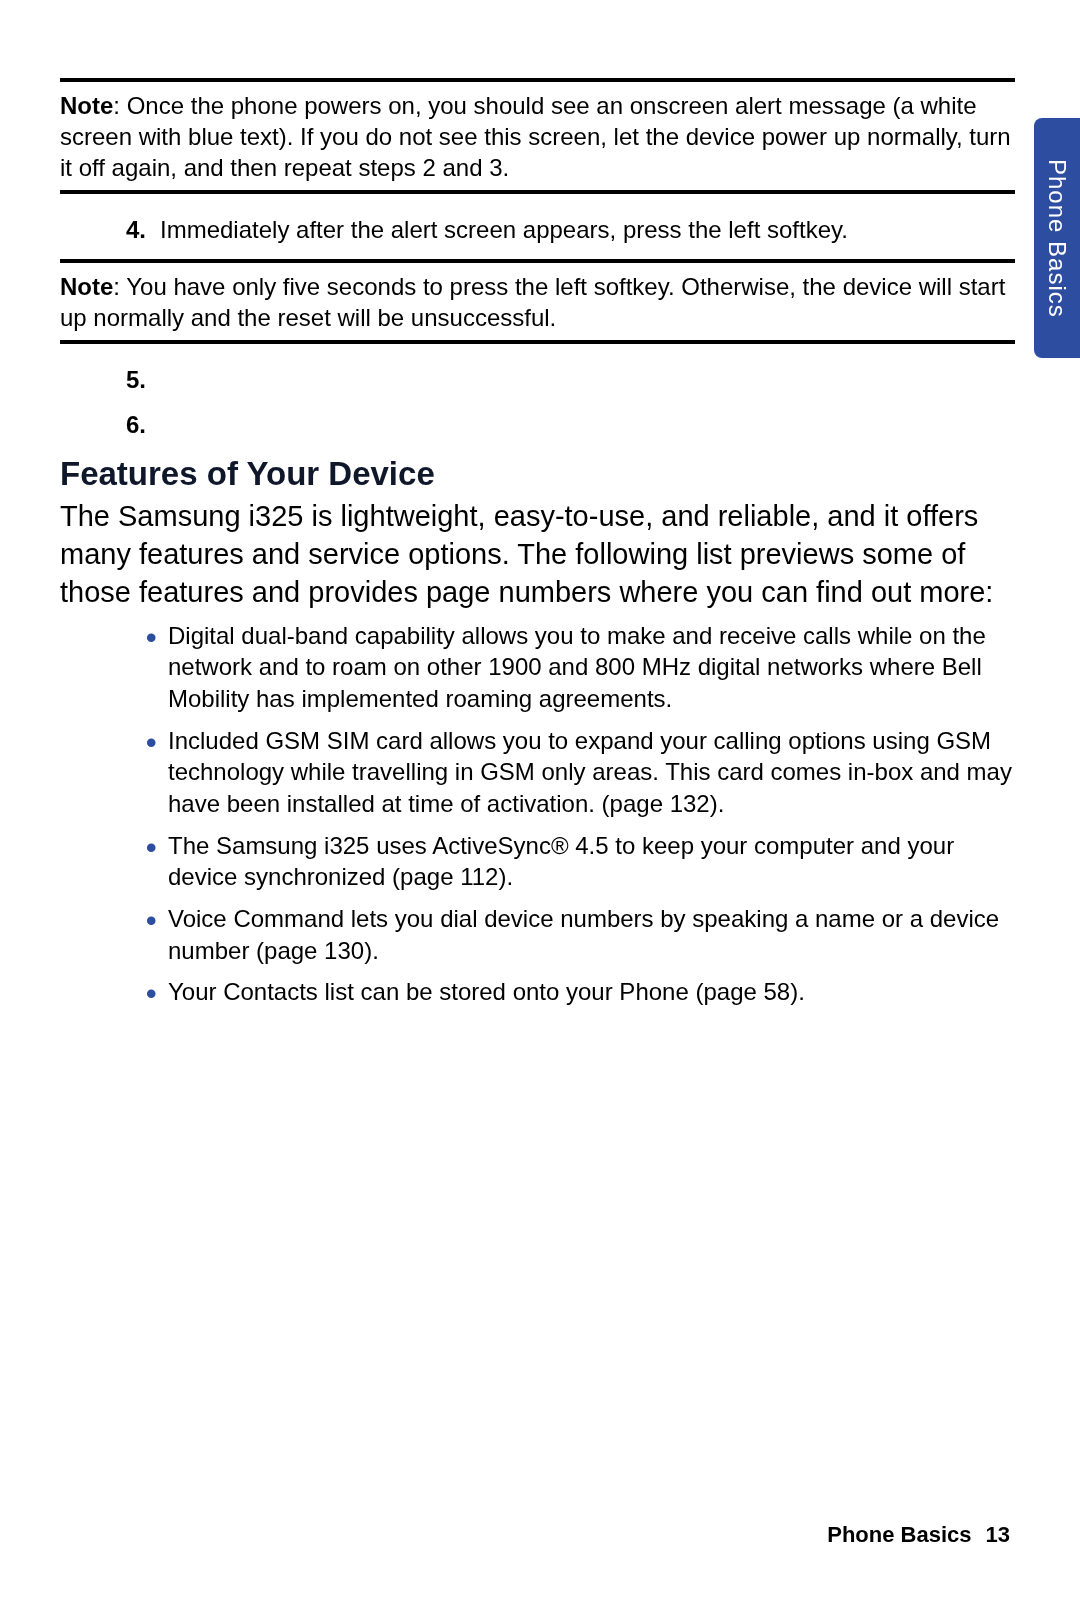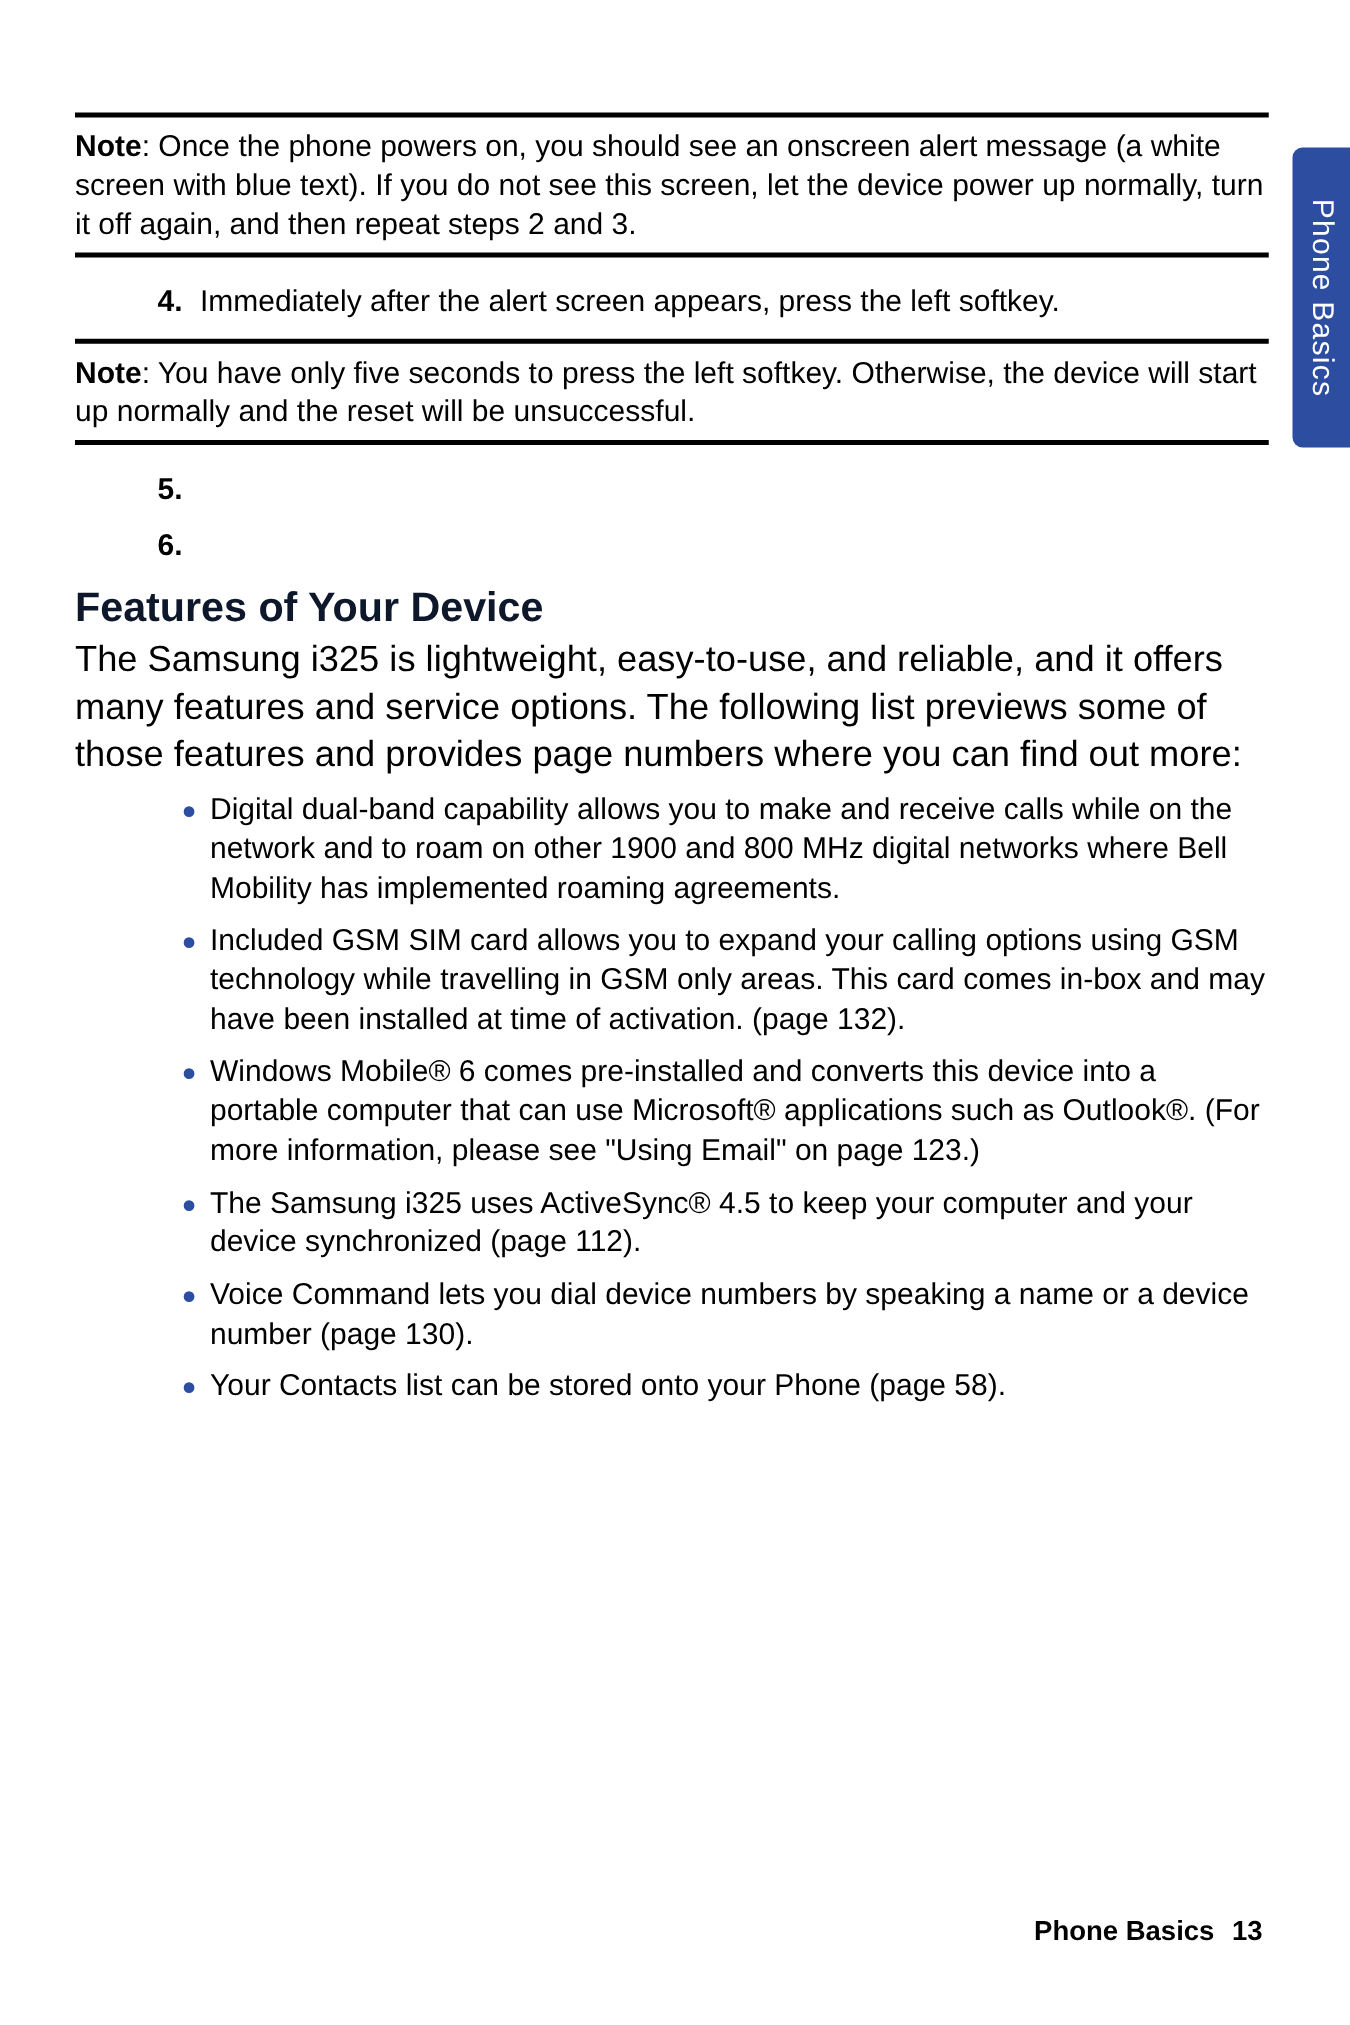--- a/index.html
+++ b/index.html
@@ -10,21 +10,20 @@
     height: 1620px;
     font-family: Arial, Helvetica, sans-serif;
     color: #000;
     position: relative;
   }
   .page {
     box-sizing: border-box;
     padding: 78px 65px 60px 60px;
     width: 1080px;
     position: relative;
-    margin-top: 12px;
   }
   
   .side-tab {
     position: absolute;
     top: 118px;
     right: 0;
     width: 46px;
     height: 240px;
     background: #2d4da0;
     border-top-left-radius: 8px;
@@ -116,21 +115,21 @@
     position: absolute;
     left: 0;
     top: -2px;
     color: #2d4da0;
     font-size: 30px;
     font-weight: 700;
   }
   
   .footer {
     position: absolute;
-    bottom: 62px;
+    bottom: 72px;
     right: 70px;
     font-size: 22px;
     font-weight: 700;
     font-family: Arial, Helvetica, sans-serif;
     text-align: right;
   }
   .footer .sect {
     margin-right: 14px;
   }
 </style>
@@ -170,21 +169,20 @@
       <span class="num">6.</span>
     </li>
   </ol>
 
   <h2 class="heading2">Features of Your Device</h2>
   <p class="para">The Samsung i325 is lightweight, easy-to-use, and reliable, and it offers many features and service options. The following list previews some of those features and provides page numbers where you can find out more:</p>
 
   <ul class="bullets">
     <li>Digital dual-band capability allows you to make and receive calls while on the network and to roam on other 1900 and 800 MHz digital networks where Bell Mobility has implemented roaming agreements.</li>
     <li>Included GSM SIM card allows you to expand your calling options using GSM technology while travelling in GSM only areas. This card comes in-box and may have been installed at time of activation. (page 132).</li>
-    <li>Windows Mobile® 6 comes pre-installed and converts this device into a portable computer that can use Microsoft® applications such as Outlook®. (For more information, please see "Using Email" on page 123.)</li>
     <li>The Samsung i325 uses ActiveSync® 4.5 to keep your computer and your device synchronized (page 112).</li>
     <li>Voice Command lets you dial device numbers by speaking a name or a device number (page 130).</li>
     <li>Your Contacts list can be stored onto your Phone (page 58).</li>
   </ul>
 
 </div>
 
 <div class="footer">
   <span class="sect">Phone Basics</span><span>13</span>
 </div>

